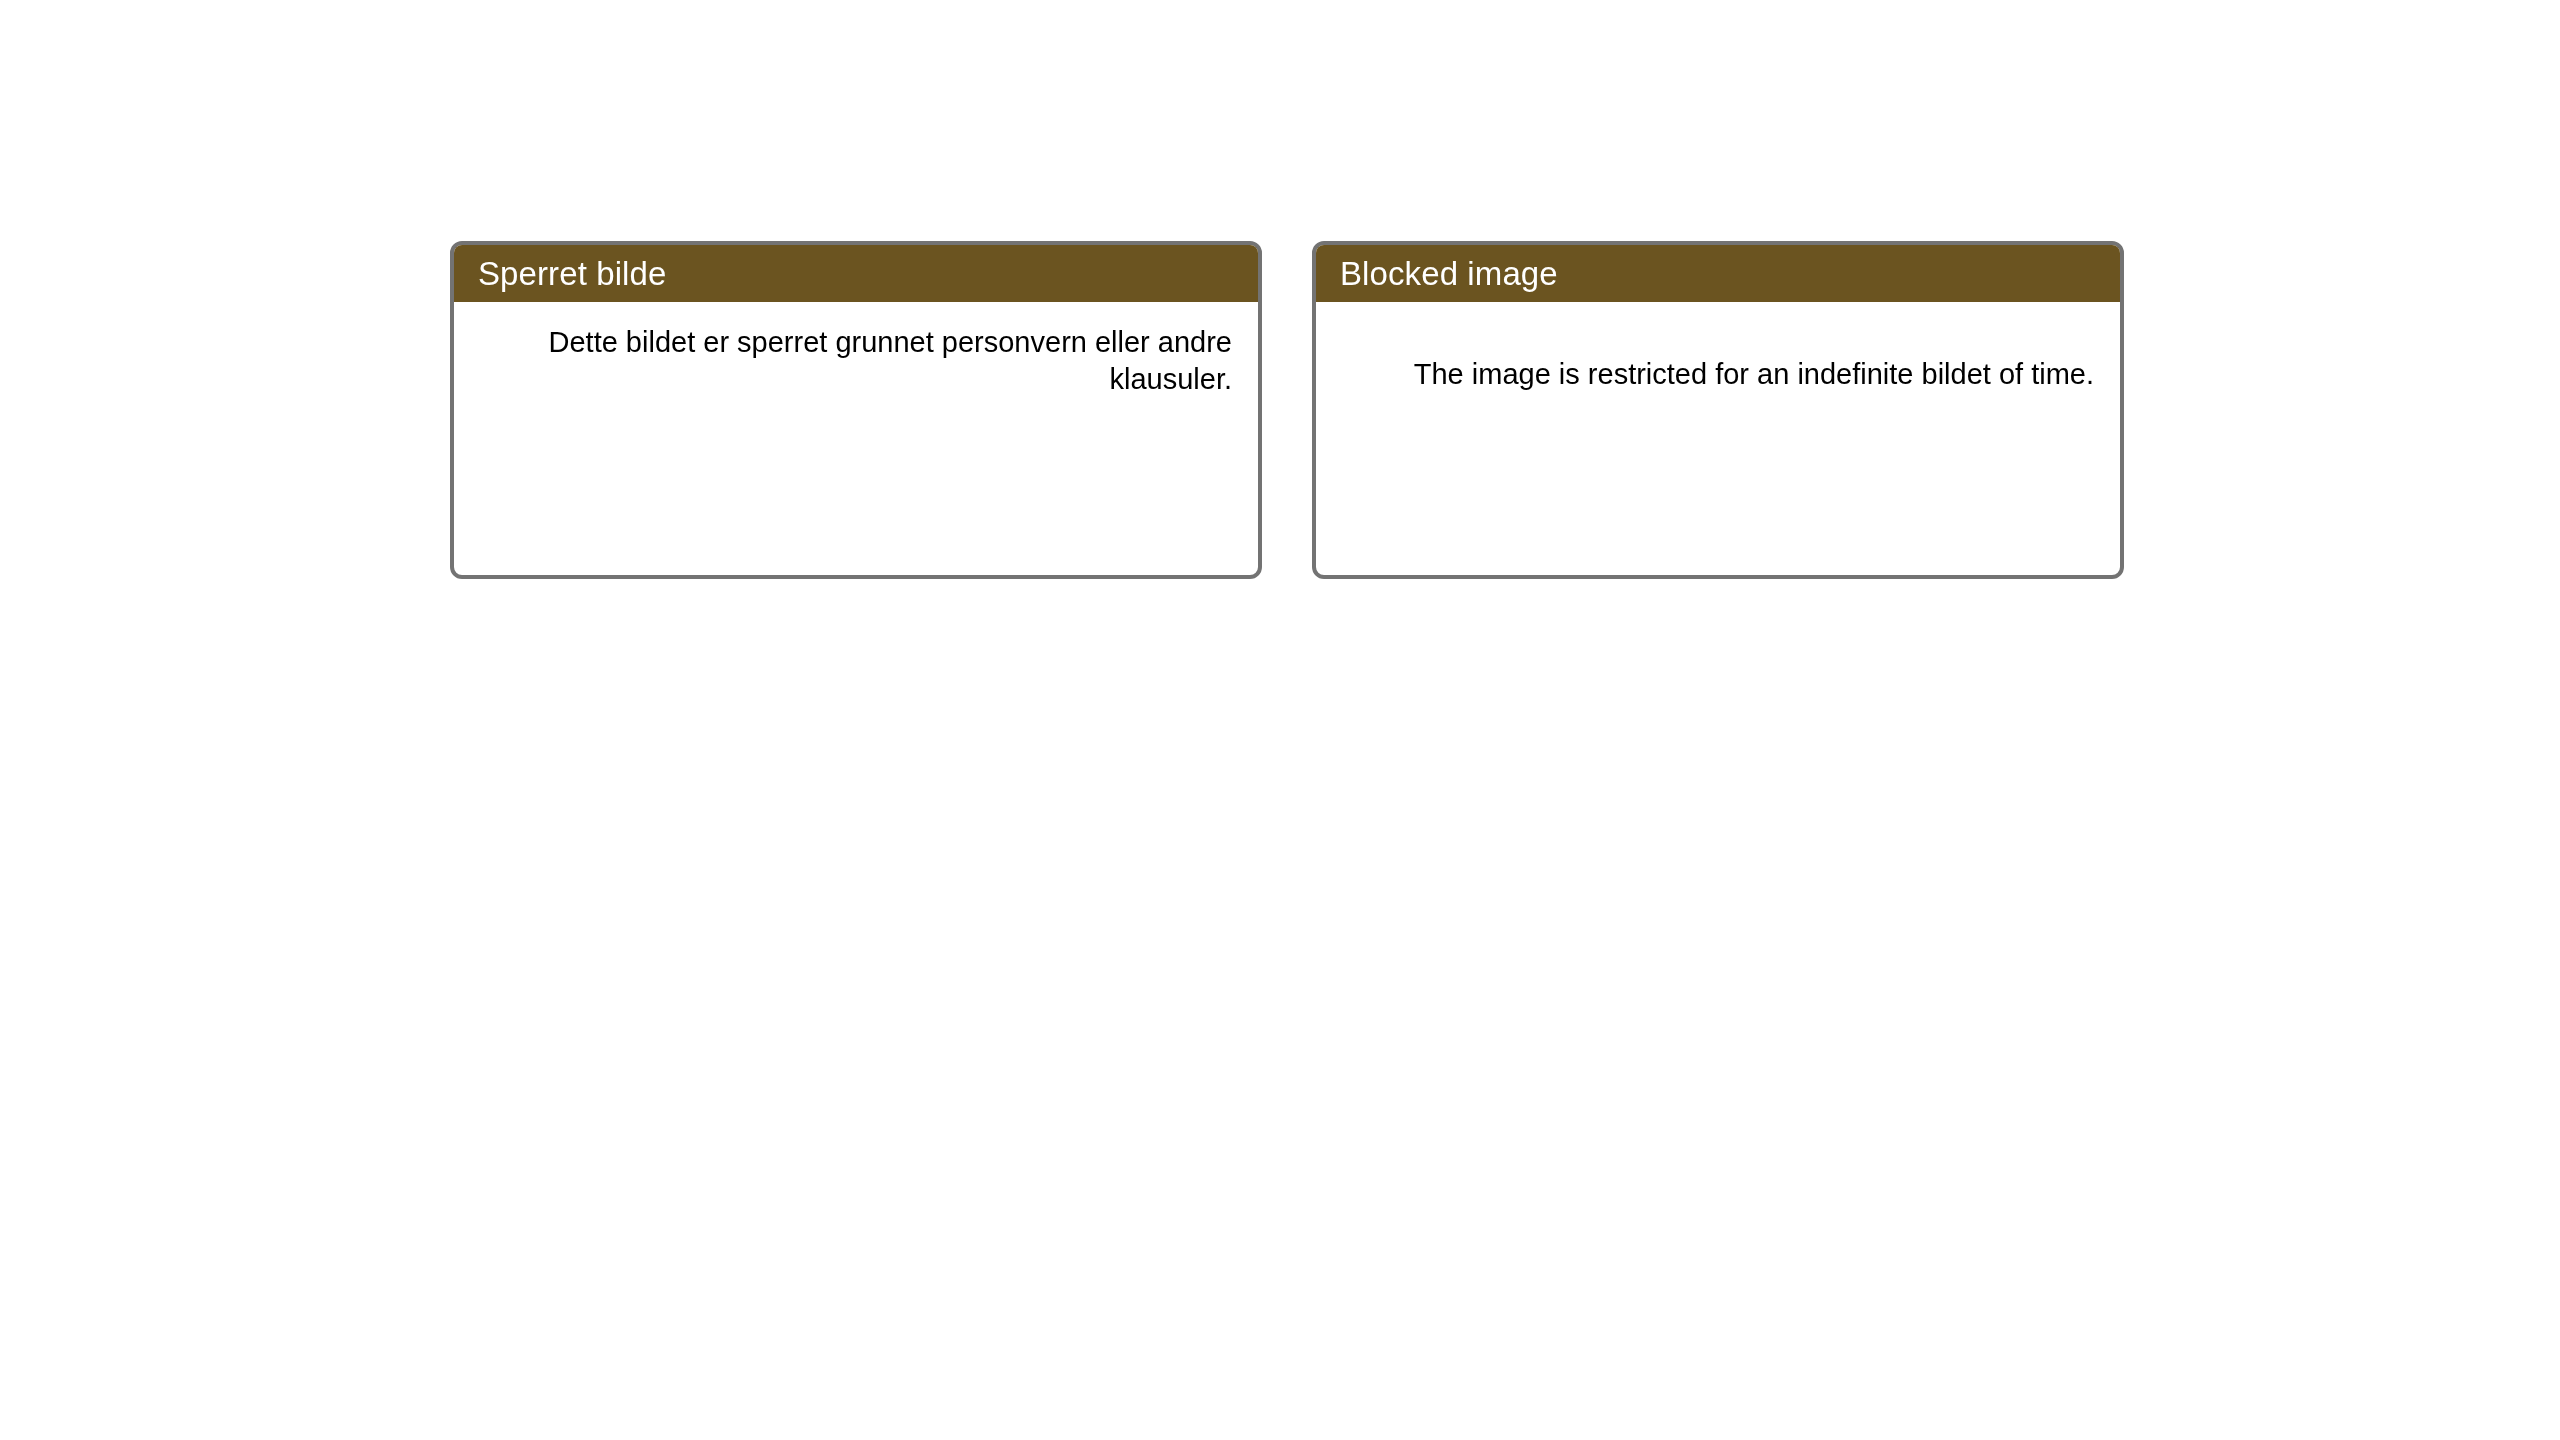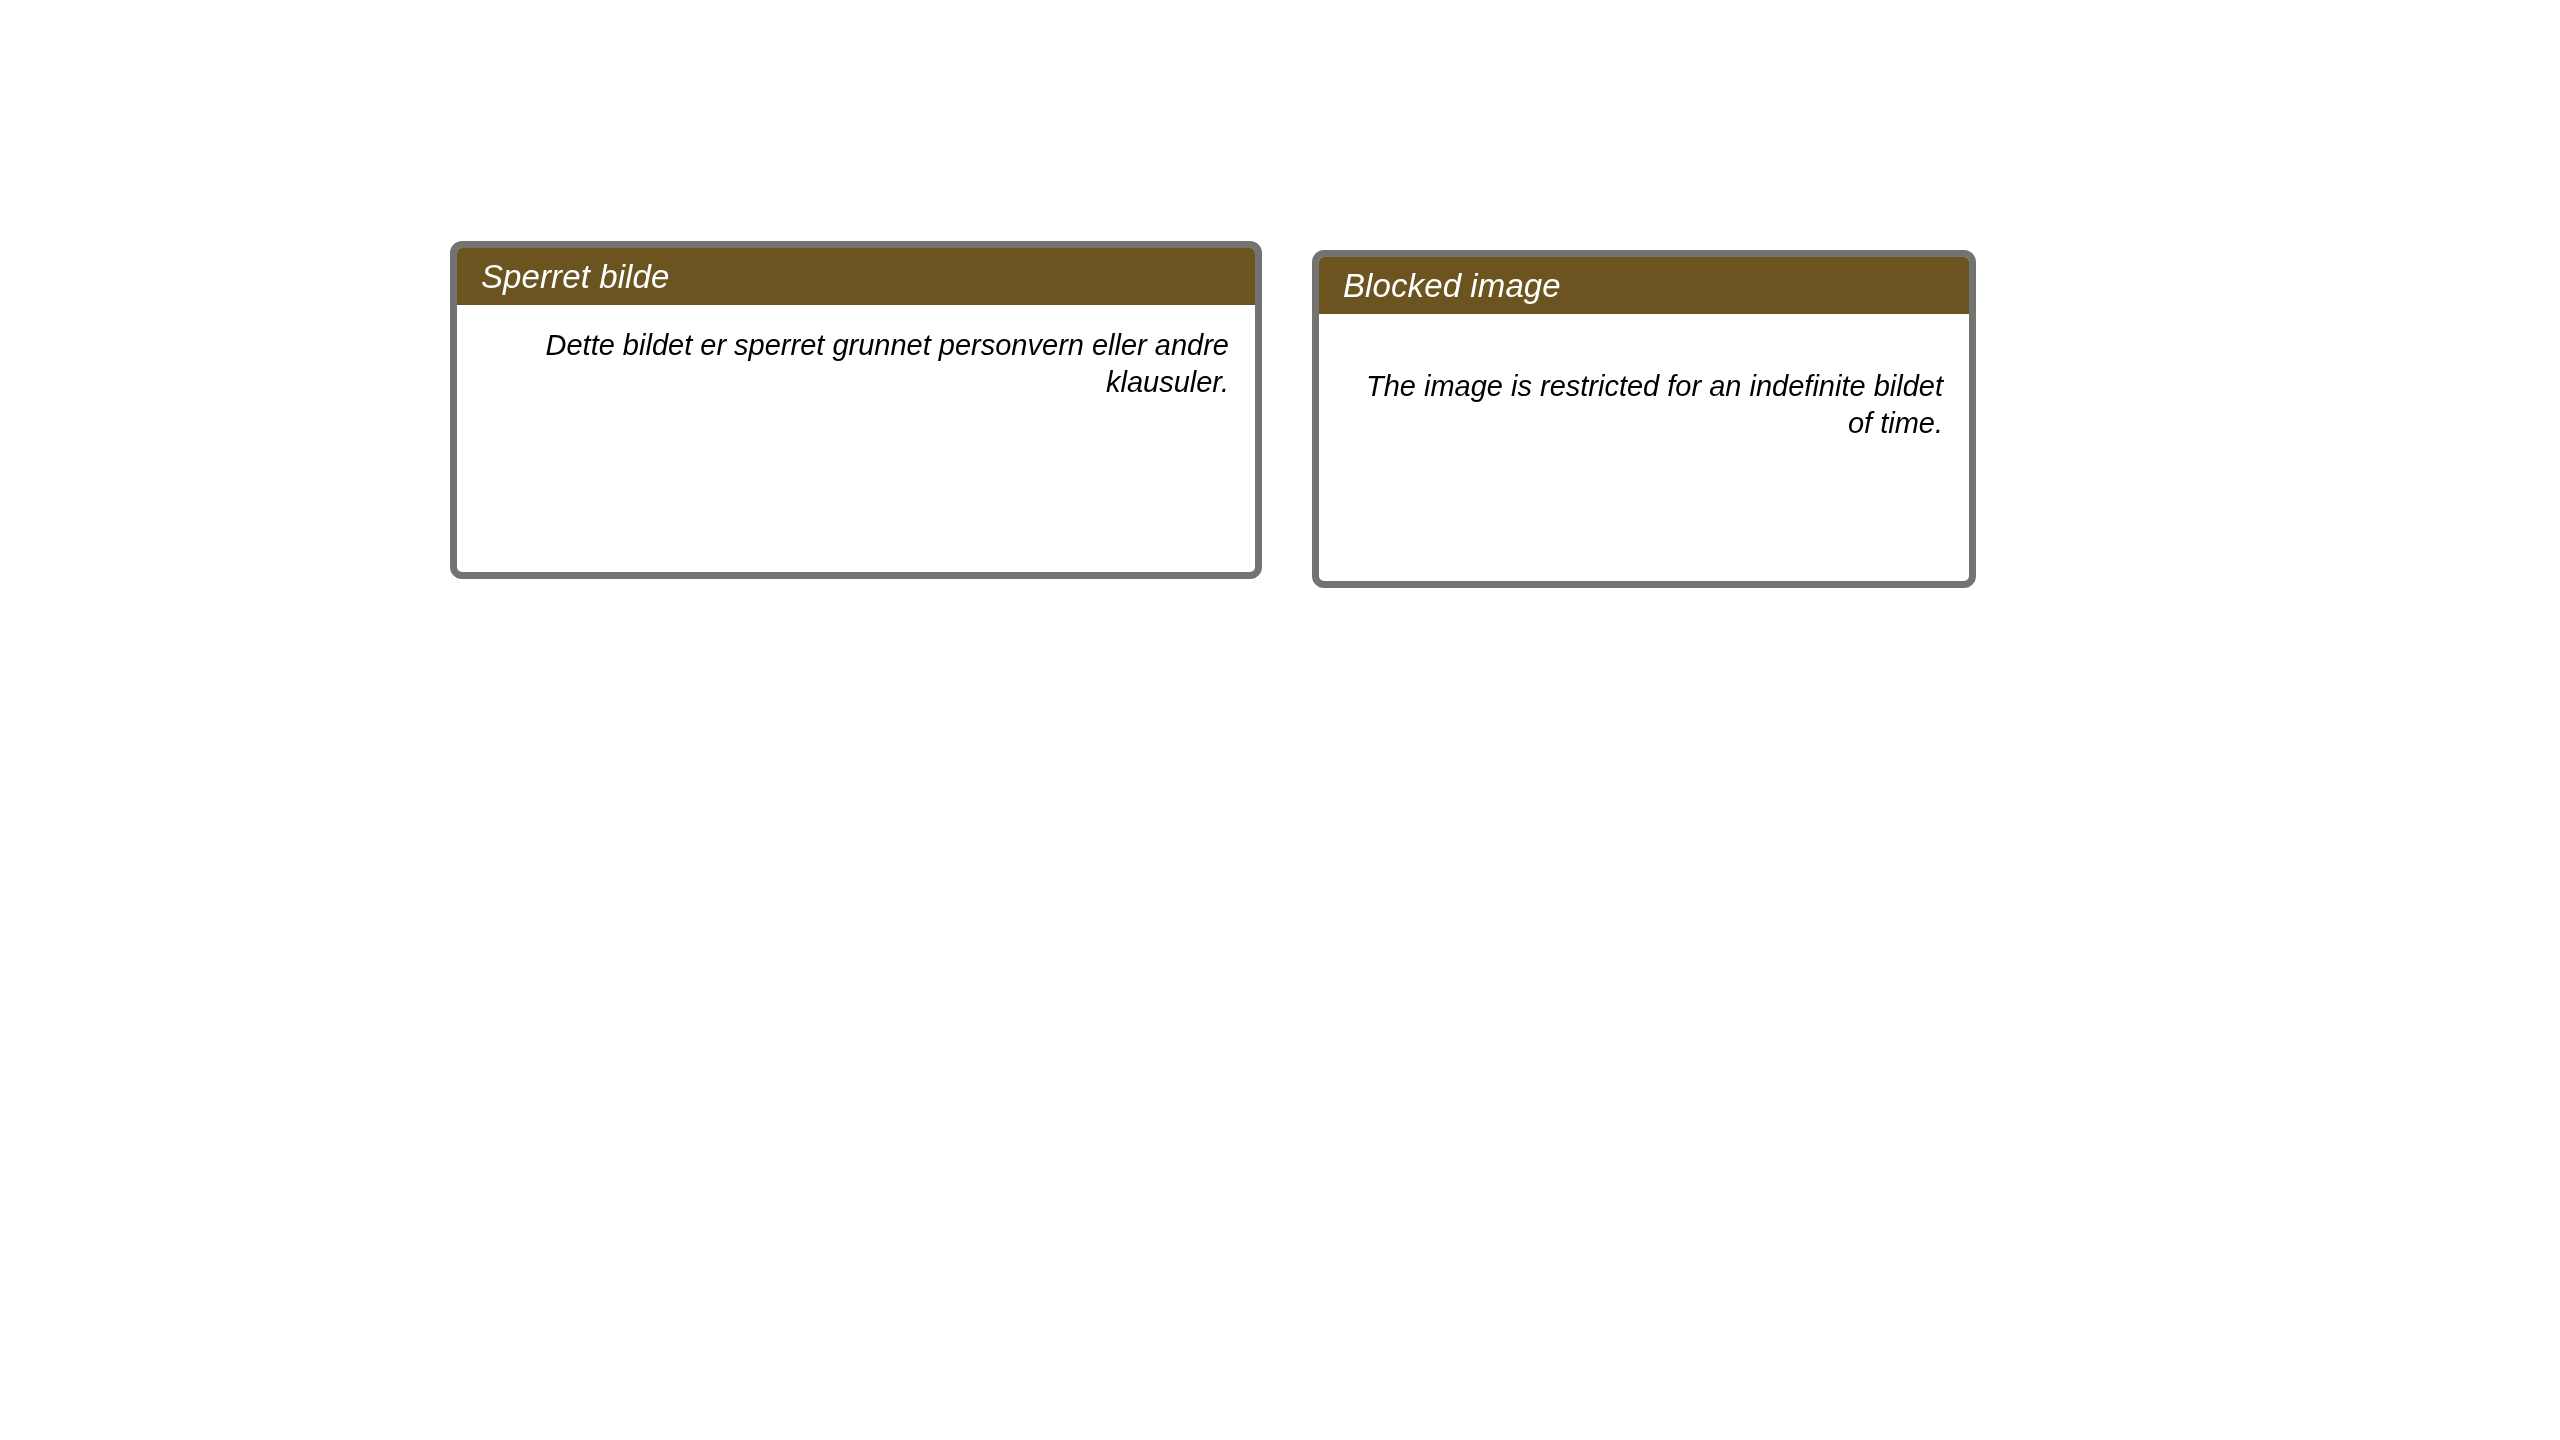--- a/index.html
+++ b/index.html
@@ -20,37 +20,35 @@
     width: 2560px;
     height: 1440px;
     background: #ffffff;
   }
 
   .notice-card {
     position: absolute;
     top: 241px;
     box-sizing: border-box;
     background: #ffffff;
-    border: 7px solid #737373;
+    border: 4px solid #737373;
     border-radius: 12px;
     overflow: hidden;
-    font-style: italic;
   }
 
   #card-no {
     left: 450px;
     width: 812px;
     height: 338px;
   }
 
   #card-en {
     left: 1312px;
-    width: 664px;
+    width: 812px;
     height: 338px;
-    margin-top: 9px;
   }
 
   .card-header {
     height: 57px;
     background: #6b5420;
     display: flex;
     align-items: center;
     padding: 0 0 0 24px;
     box-sizing: border-box;
   }

